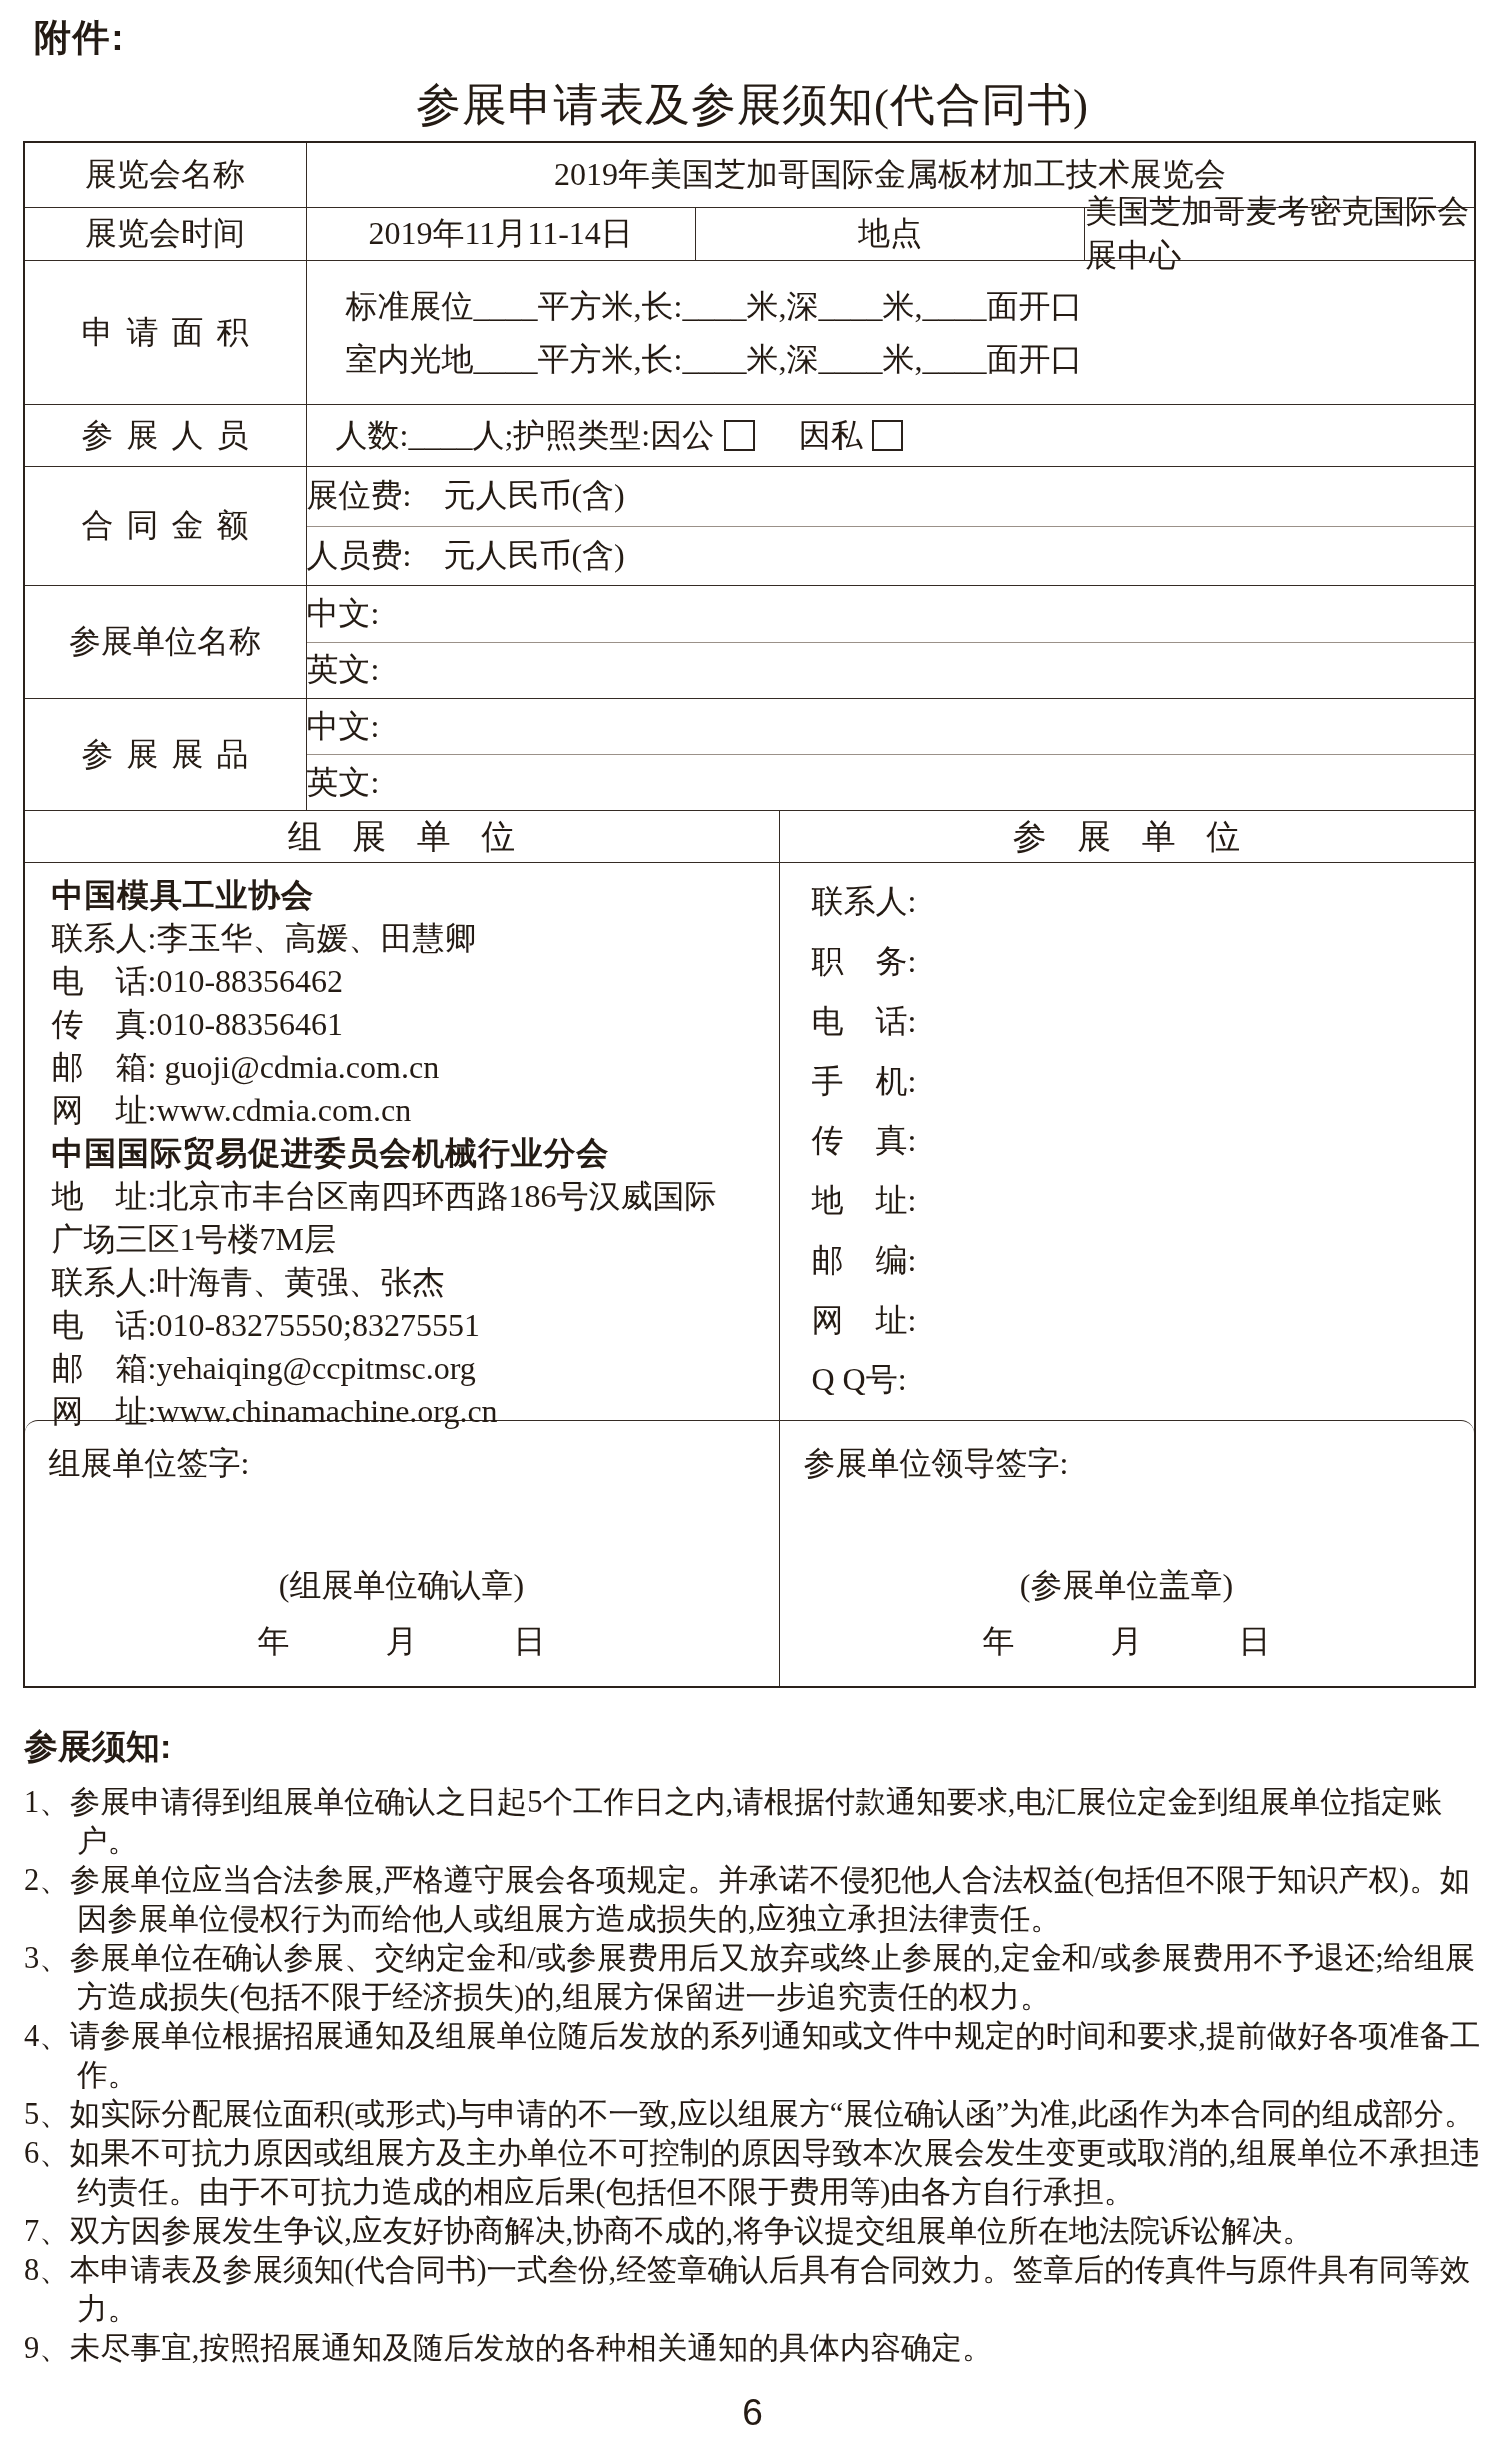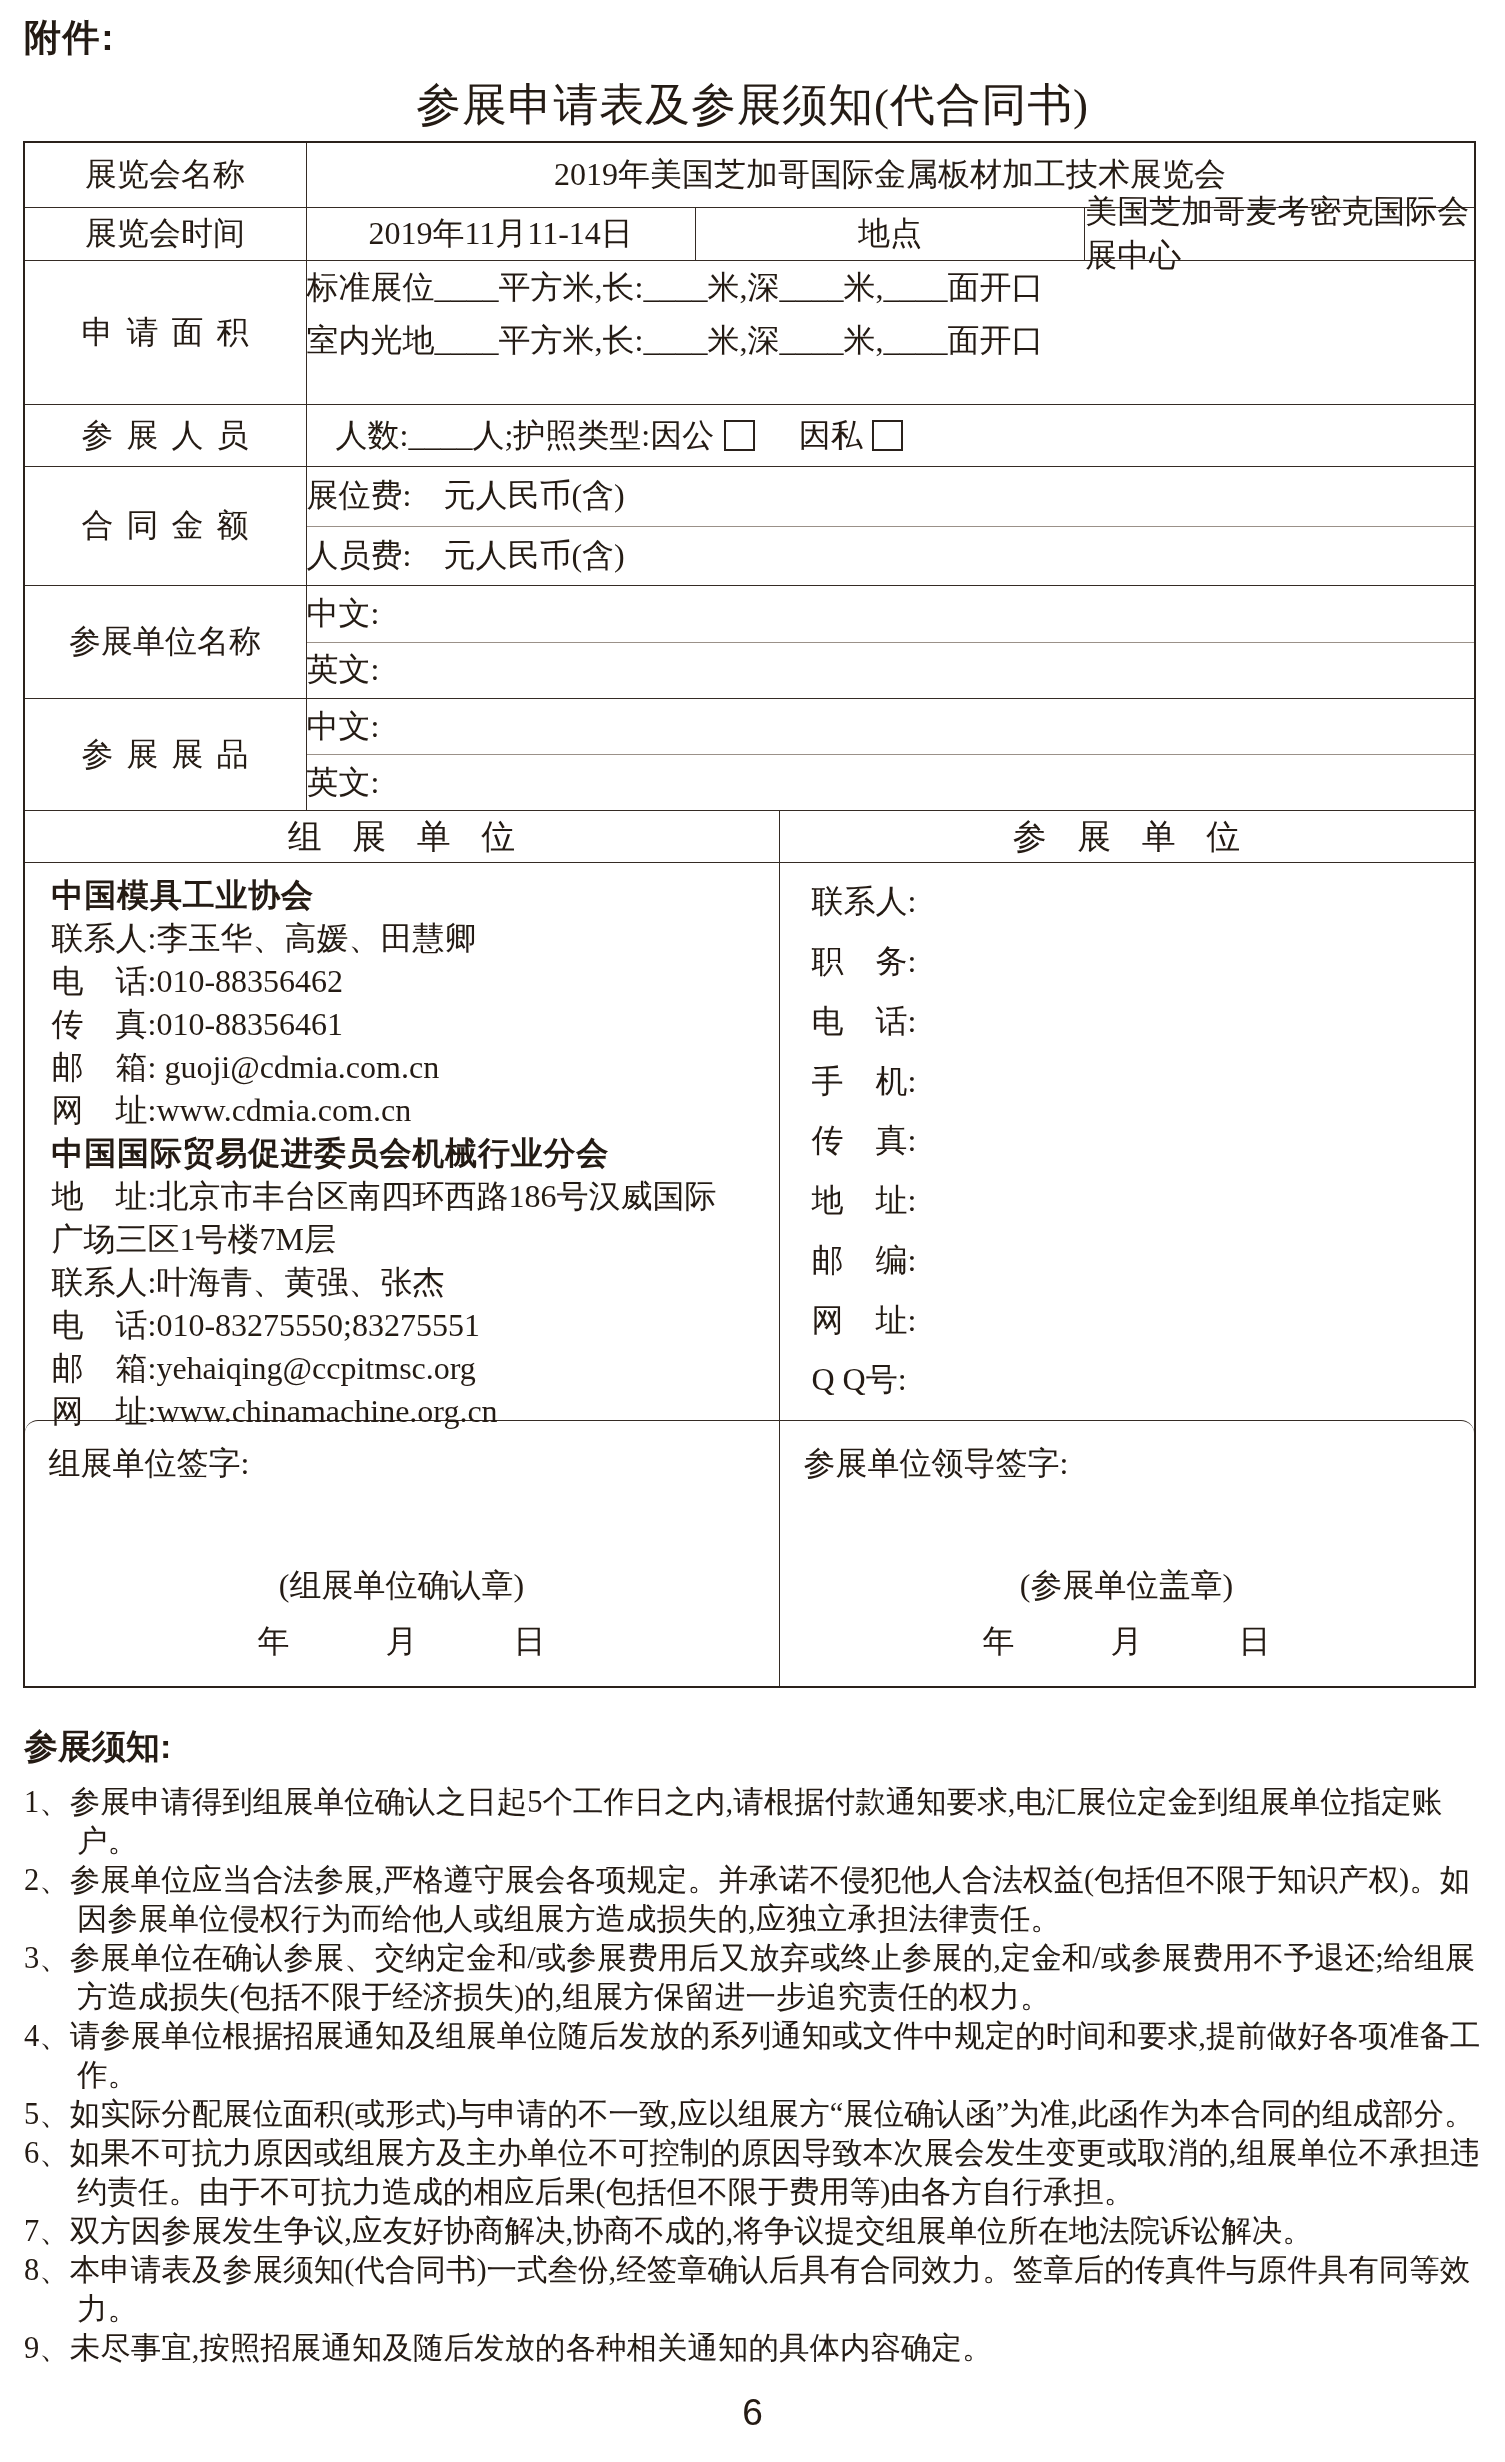--- a/index.html
+++ b/index.html
@@ -4,42 +4,42 @@
 <style>
   html,body { margin:0; padding:0; }
   body { background:#ffffff; }
   .page {
     position:relative; width:1505px; height:2462px; background:#ffffff;
     font-family:"Liberation Serif","DejaVu Serif",serif; color:#241b14;
     overflow:hidden;
   }
   .sans { font-family:"Liberation Sans","DejaVu Sans",sans-serif; }
 
-  .attach { position:absolute; left:24px; top:13px; font-size:37px; font-weight:bold; letter-spacing:1.6px; }
+  .attach { position:absolute; left:34px; top:13px; font-size:37px; font-weight:bold; letter-spacing:1.6px; }
   .title  { position:absolute; left:0; right:0; top:75px; text-align:center; font-size:45px; letter-spacing:0.8px; }
 
   
   .tbl { position:absolute; left:22.5px; top:141px; width:1453px; box-sizing:border-box;
          border:2.4px solid #2a211b; }
   .r { display:flex; box-sizing:border-box; border-top:1.6px solid #352b24; }
   .r:first-child { border-top:none; }
   .c { box-sizing:border-box; }
   .lab { width:282px; display:flex; align-items:center; justify-content:center;
          border-right:1.6px solid #352b24; font-size:32px; text-align:center; }
   .sp4 { letter-spacing:13px; text-indent:13px; }
   .val { flex:1; font-size:32px; }
   .center { display:flex; align-items:center; justify-content:center; }
   .h80 { height:64px; } .h66 { height:53px; } .h180 { height:144px; } .h77 { height:62px; }
   .h148 { height:119px; } .h141 { height:113px; } .h140 { height:112px; } .h65 { height:52px; }
   .h696 { height:558px; } .h332 { height:266px;border-radius:13px; }
 
   .timecell { width:475px; border-right:1.6px solid #352b24; }
   .loclab   { width:128px; border-right:1.6px solid #352b24; }
 
-  .area { display:flex; flex-direction:column; line-height:53px; }
+  .area { display:flex; flex-direction:column; justify-content:center; padding-left:29px; line-height:53px;margin-left:10px; }
   .staff { display:flex; align-items:center; padding-left:29px; }
   .chk { display:inline-block; width:27px; height:27px; border:2.4px solid #2a211b; margin-left:9.6px; vertical-align:-1.6px; }
   .gap55 { display:inline-block; width:44px; }
 
   .halves { display:flex; flex-direction:column; }
   .half { flex:1; display:flex; align-items:center; }
   .half + .half { border-top:1.6px solid #9b9189; }
 
   .hdr { display:flex; align-items:center; justify-content:center;
          font-size:34px; letter-spacing:30.5px; text-indent:30.5px; }

